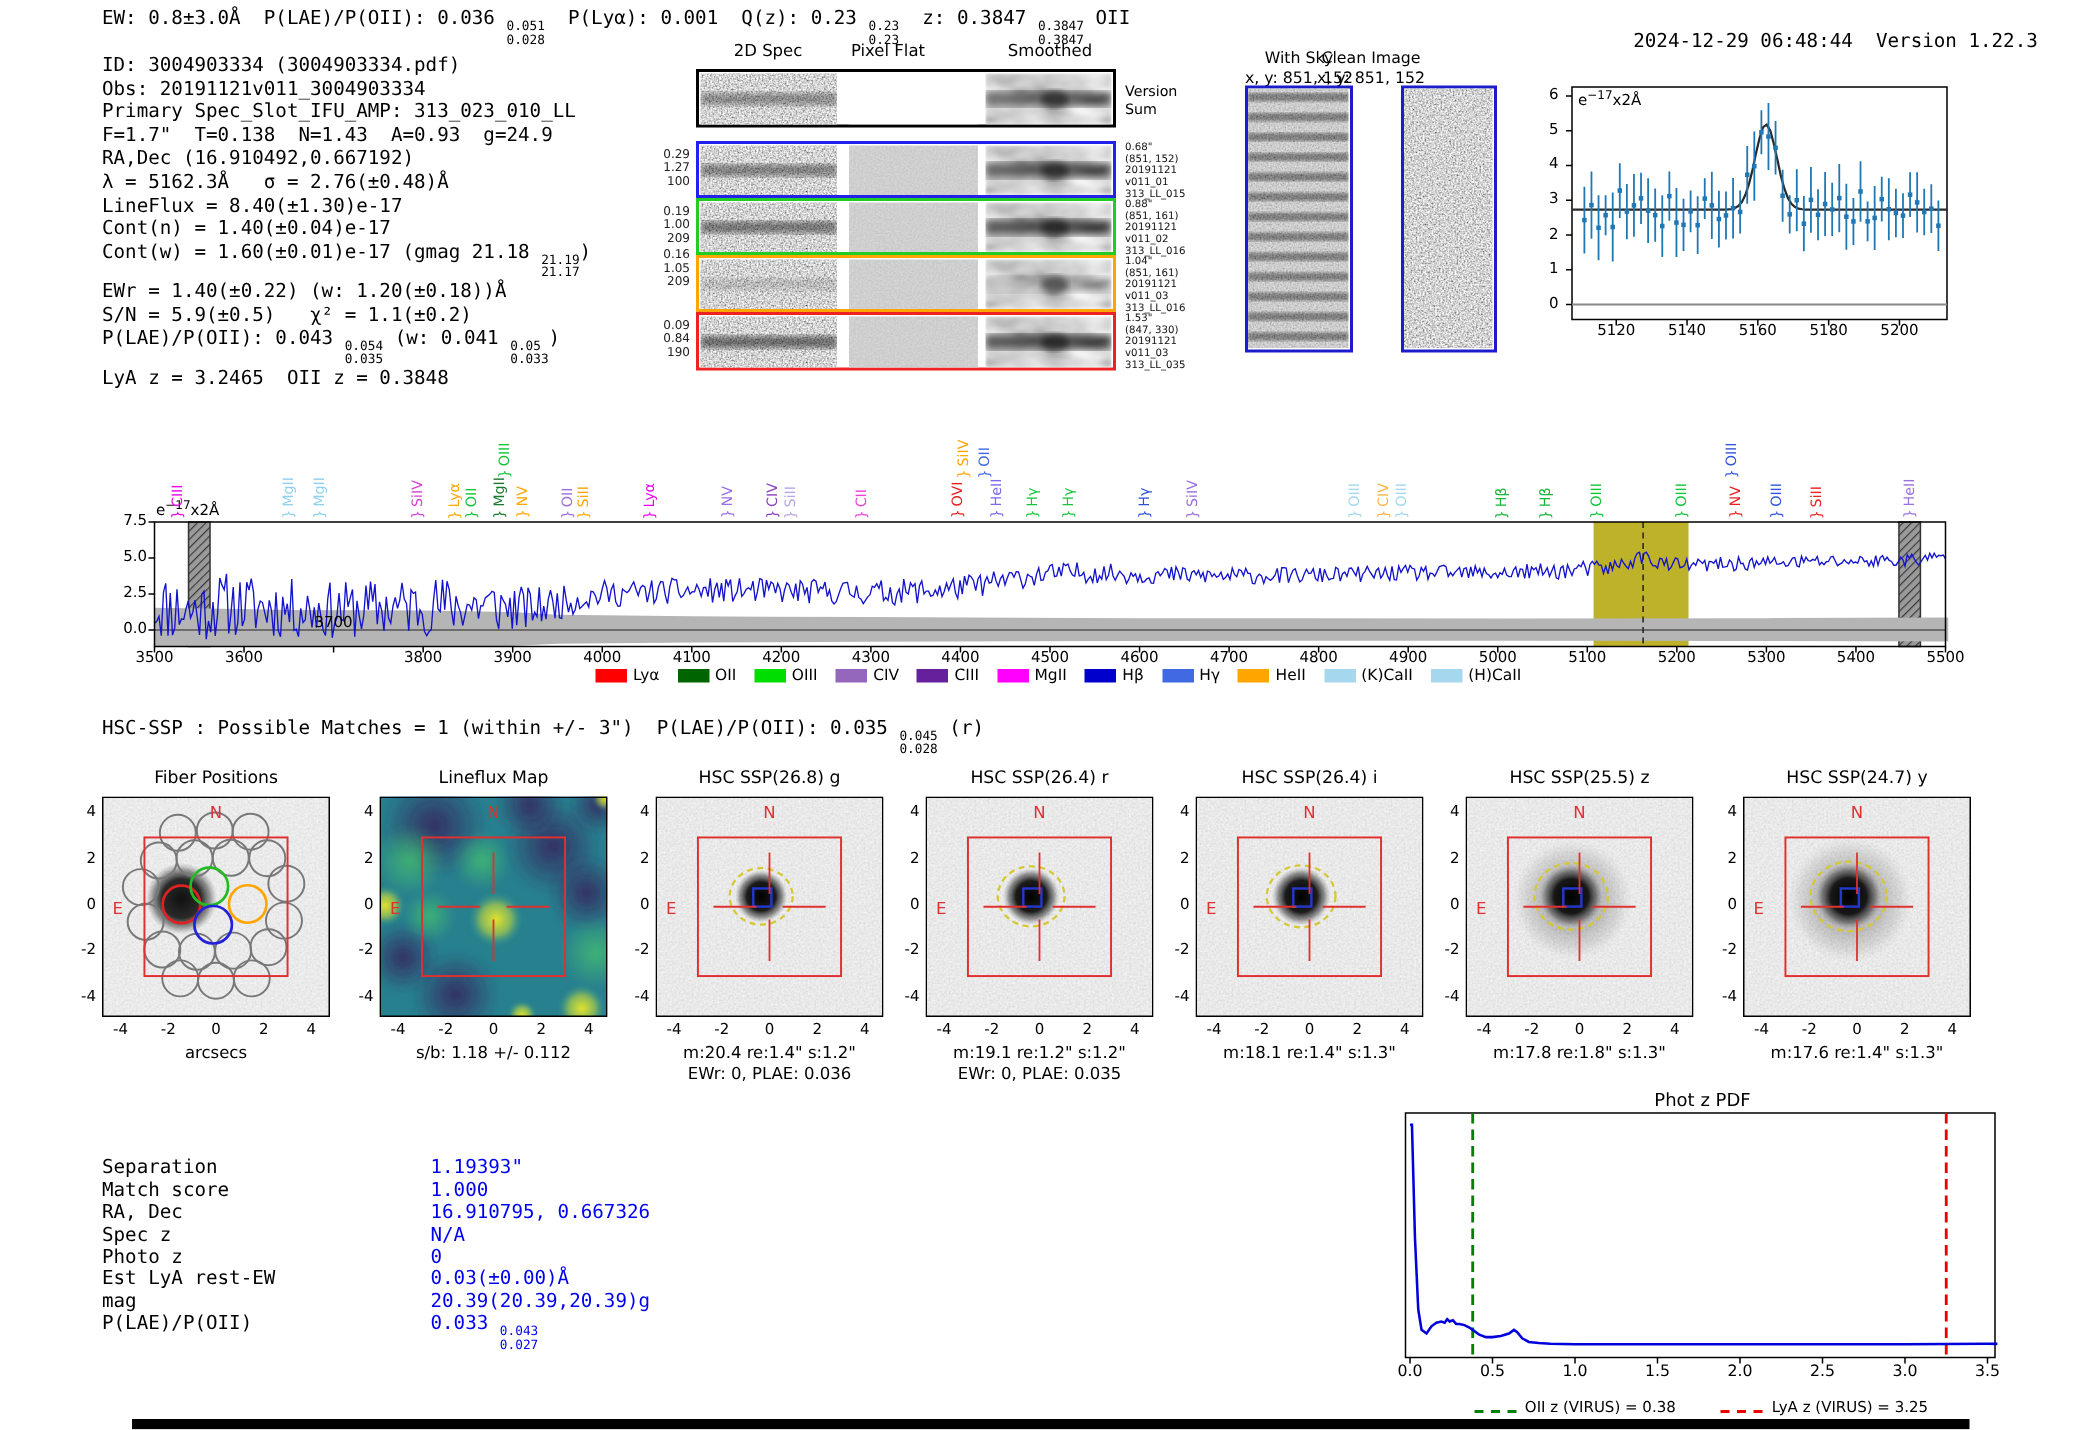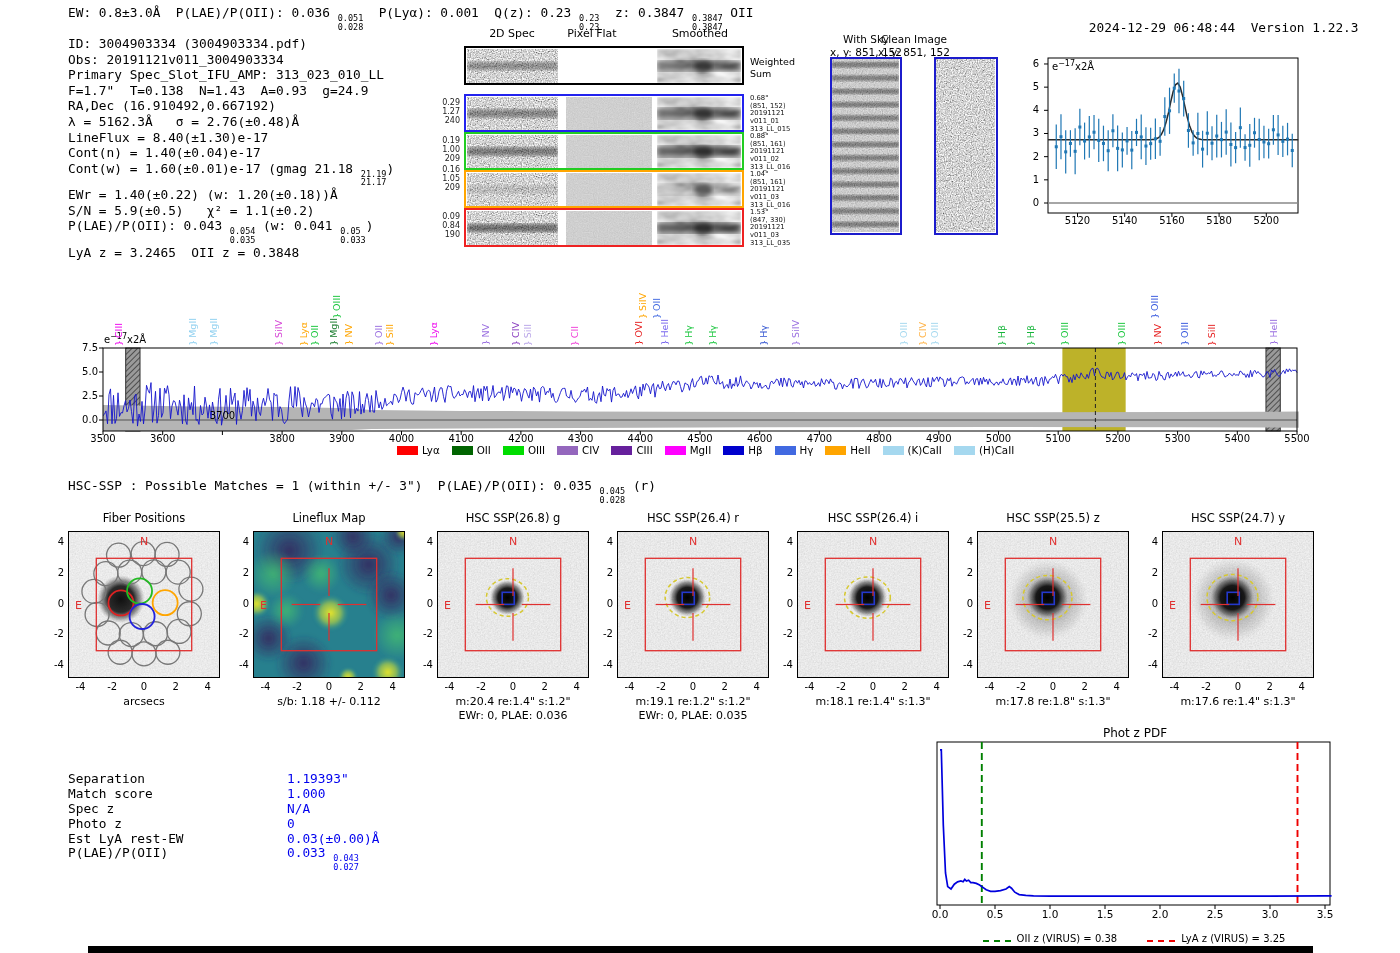--- a/index.html
+++ b/index.html
@@ -146,40 +146,40 @@
         </svg></div>
       <div class="abs" style="left: 566px; top: 48.5px;"><svg width="86" height="34">
           <rect width="86" height="34" fill="#fff"></rect>
         </svg></div>
       <div class="abs" style="left: 657px; top: 48.5px;"><svg width="84" height="34">
           <rect width="84" height="34" fill="#bdbdbd" filter="url(#fNoiseSmooth)"></rect>
           <rect x="0" y="12" width="84" height="10" fill="#000" opacity="0.55" filter="url(#fBlur3)"></rect>
           <ellipse cx="46.2" cy="17" rx="9" ry="6" fill="#000" opacity="0.5" filter="url(#fBlur2)"></ellipse>
         </svg></div>
       <div class="abs" style="left: 750px; top: 56px; font-size: 9.5px; line-height: 11.5px;">
-        <div>Weighted</div>
+        <div>Version</div>
         <div>Sum</div>
       </div>
       <div class="abs" style="left: 464px; top: 94px; width: 280px; height: 38px; border: 2.5px solid rgb(34, 34, 238); box-sizing: border-box; background: rgb(255, 255, 255);"></div>
       <div class="abs" style="left: 467px; top: 96.5px;"><svg width="91" height="33">
           <rect width="91" height="33" fill="#909090" filter="url(#fNoiseFine)"></rect>
           <rect x="0" y="12.5" width="91" height="8" fill="#000" opacity="0.4" filter="url(#fBlur2)"></rect>
         </svg></div>
       <div class="abs" style="left: 566px; top: 96.5px;"><svg width="86" height="33">
           <rect width="86" height="33" fill="#9a9a9a" filter="url(#fNoiseFlat)"></rect>
         </svg></div>
       <div class="abs" style="left: 657px; top: 96.5px;"><svg width="84" height="33">
           <rect width="84" height="33" fill="#bdbdbd" filter="url(#fNoiseSmooth)"></rect>
           <rect x="0" y="11.5" width="84" height="10" fill="#000" opacity="0.6" filter="url(#fBlur3)"></rect>
           <ellipse cx="46.2" cy="16.5" rx="9" ry="6" fill="#000" opacity="0.5" filter="url(#fBlur2)"></ellipse>
         </svg></div>
       <div class="abs tr" style="left: 428px; top: 98px; width: 32px; font-size: 8px; line-height: 9.2px; color: rgb(34, 34, 34);">
         <div>0.29</div>
         <div>1.27</div>
-        <div>240</div>
+        <div>100</div>
       </div>
       <div class="abs" style="left: 750px; top: 95px; font-size: 6.8px; line-height: 7.7px; color: rgb(17, 17, 17);">
         <div>0.68"</div>
         <div>(851, 152)</div>
         <div>20191121</div>
         <div>v011_01</div>
         <div>313_LL_015</div>
       </div>
       <div class="abs" style="left: 464px; top: 132px; width: 280px; height: 38px; border: 2.5px solid rgb(34, 204, 34); box-sizing: border-box; background: rgb(255, 255, 255);"></div>
       <div class="abs" style="left: 467px; top: 134.5px;"><svg width="91" height="33">
@@ -294,30 +294,38 @@
   <div id="match-table" class="abs mono" style="left:68px;top:771px;">
       <div class="mt-row">
         <span class="mt-label">Separation</span>
         <span class="mt-value"><span>1.19393"</span></span>
       </div>
       <div class="mt-row">
         <span class="mt-label">Match score</span>
         <span class="mt-value"><span>1.000</span></span>
       </div>
       <div class="mt-row">
+        <span class="mt-label">RA, Dec</span>
+        <span class="mt-value"><span>16.910795, 0.667326</span></span>
+      </div>
+      <div class="mt-row">
         <span class="mt-label">Spec z</span>
         <span class="mt-value"><span>N/A</span></span>
       </div>
       <div class="mt-row">
         <span class="mt-label">Photo z</span>
         <span class="mt-value"><span>0</span></span>
       </div>
       <div class="mt-row">
         <span class="mt-label">Est LyA rest-EW</span>
         <span class="mt-value"><span>0.03(±0.00)Å</span></span>
+      </div>
+      <div class="mt-row">
+        <span class="mt-label">mag</span>
+        <span class="mt-value"><span>20.39(20.39,20.39)g</span></span>
       </div>
       <div class="mt-row">
         <span class="mt-label">P(LAE)/P(OII)</span>
         <span class="mt-value"><span>0.033 </span><span class="frac">
             <span>0.043</span>
             <span>0.027</span>
           </span></span>
       </div>
     </div>
 

